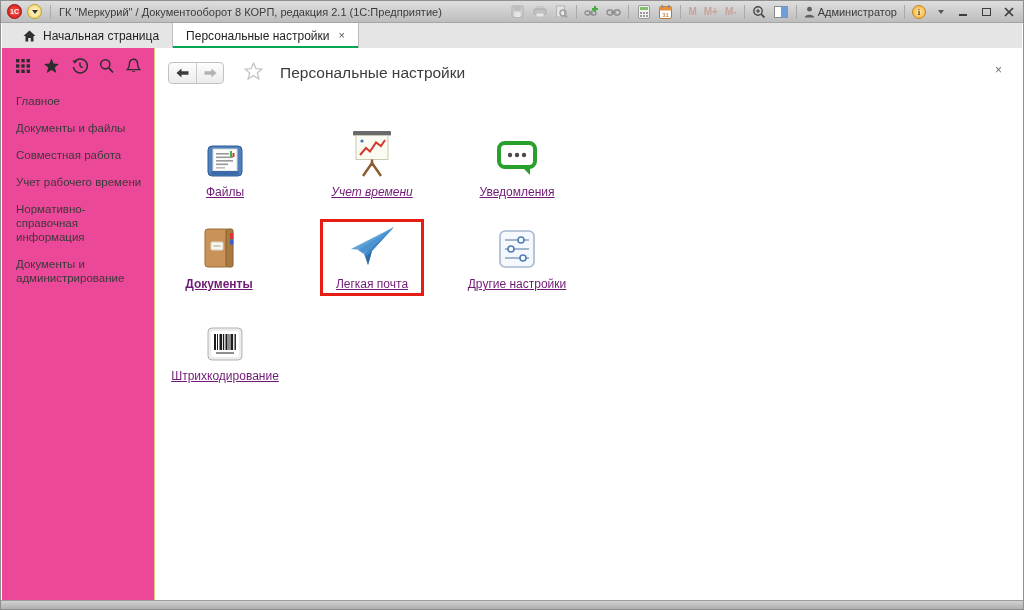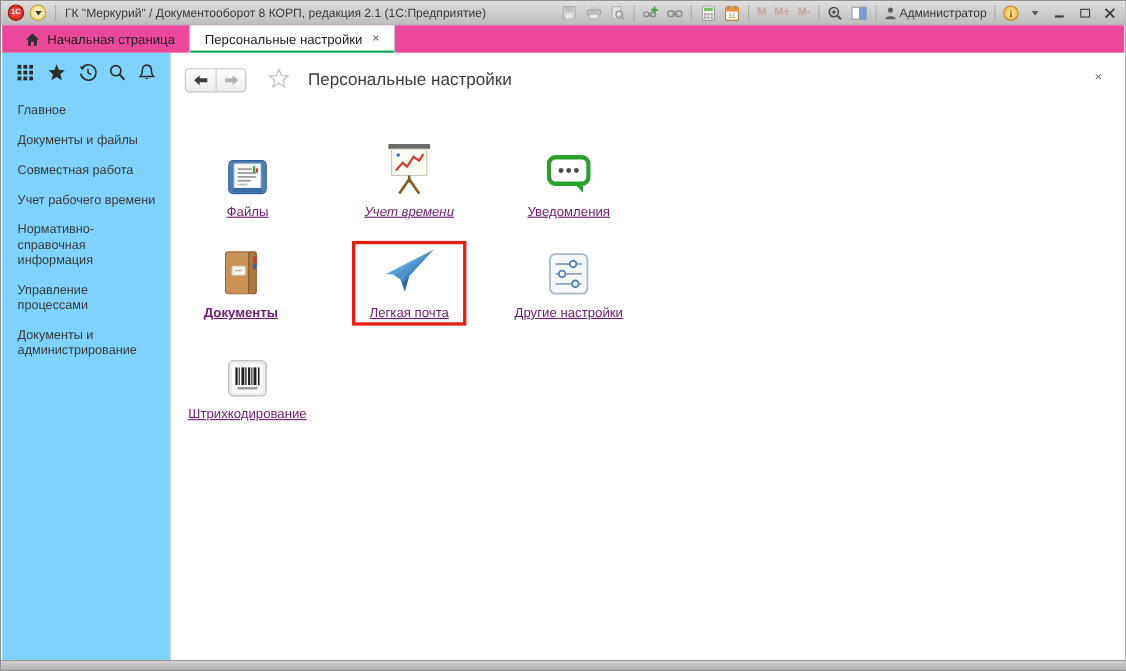--- a/index.html
+++ b/index.html
@@ -26,30 +26,30 @@
   .user { display:flex; align-items:center; gap:3px; font-size:11px; color:#3a3a3a; }
   .info-btn { width:14px; height:14px; border-radius:50%; background:radial-gradient(#ffe9b0,#f3a92c);
     border:1px solid #c58618; color:#7a4d00; font-size:9px; font-weight:bold; font-family:"Liberation Serif",serif;
     display:flex; align-items:center; justify-content:center; }
   .chev { width:0; height:0; border-left:3px solid transparent; border-right:3px solid transparent; border-top:4px solid #555; }
   .winbtn { width:16px; height:14px; display:flex; align-items:center; justify-content:center; }
   .min-glyph { width:8px; height:2px; background:#3d3d3d; margin-top:6px; }
   .max-glyph { width:9px; height:8px; border:1.5px solid #3d3d3d; }
 
   
-  .tabbar { position:absolute; left:1px; top:22px; right:1px; height:25px; background:#ec4899;
+  .tabbar { position:absolute; left:1px; top:22px; right:1px; height:25px; background:#e5e5e5;
     display:flex; align-items:stretch; padding-left:8px; }
   .tab { display:flex; align-items:center; gap:7px; padding:0 13px; font-size:12px; color:#1f1f1f; position:relative; }
   .tab.active { background:#fff; border-left:1px solid #bdbdbd; border-right:1px solid #bdbdbd; }
   .tab.active::after { content:""; position:absolute; left:0; right:0; bottom:0; height:2px; background:#00a651; }
   .tab-close { color:#555; font-size:11px; margin-left:2px; line-height:1; }
 
   
   .sidebar { position:absolute; left:1px; top:47px; width:153px; bottom:9px;
-    background:#7dd3fc; border-right:1px solid #ddca7d; }
+    background:#ec4899; border-right:1px solid #ddca7d; }
   .sidebar-tools { display:flex; align-items:center; justify-content:space-between; padding:10px 13px 8px 13px; }
   .stool { display:flex; align-items:center; justify-content:center; }
   .menu-list { margin-top:12px; padding-left:14px; padding-right:8px; }
   .menu-item { font-size:11.5px; color:#3a3a3a; line-height:14px; margin-bottom:13px; cursor:default; }
 
   
   .content { position:absolute; left:155px; top:47px; right:1px; bottom:9px; background:#fff; }
   .content-header { position:absolute; left:12px; top:13px; right:10px; height:24px; display:flex; align-items:center; }
   .nav-group { display:flex; border:1px solid #c2c2c2; border-radius:4px; overflow:hidden;
     background:linear-gradient(#fdfdfd,#ececec); }
@@ -245,21 +245,20 @@
             <path d="M5.8 13 A1.9 1.9 0 0 0 9.2 13 Z" fill="#2c2c2c"></path>
           </svg>
       </span>
     </div>
     <div class="menu-list">
       <div class="menu-item">Главное</div>
       <div class="menu-item">Документы и файлы</div>
       <div class="menu-item">Совместная работа</div>
       <div class="menu-item">Учет рабочего времени</div>
       <div class="menu-item">Нормативно-справочная информация</div>
-      <div class="menu-item">Управление процессами</div>
       <div class="menu-item">Документы и администрирование</div>
     </div>
   </div>
 
   <div class="content">
     <div class="content-header">
       <div class="nav-group">
         <span class="nav-btn">
           <svg width="13" height="10" viewBox="0 0 13 10">
               <path d="M5.5 0.5 L5.5 3.2 L12.5 3.2 L12.5 6.8 L5.5 6.8 L5.5 9.5 L0.5 5 Z" fill="#3c3c3c"></path>

